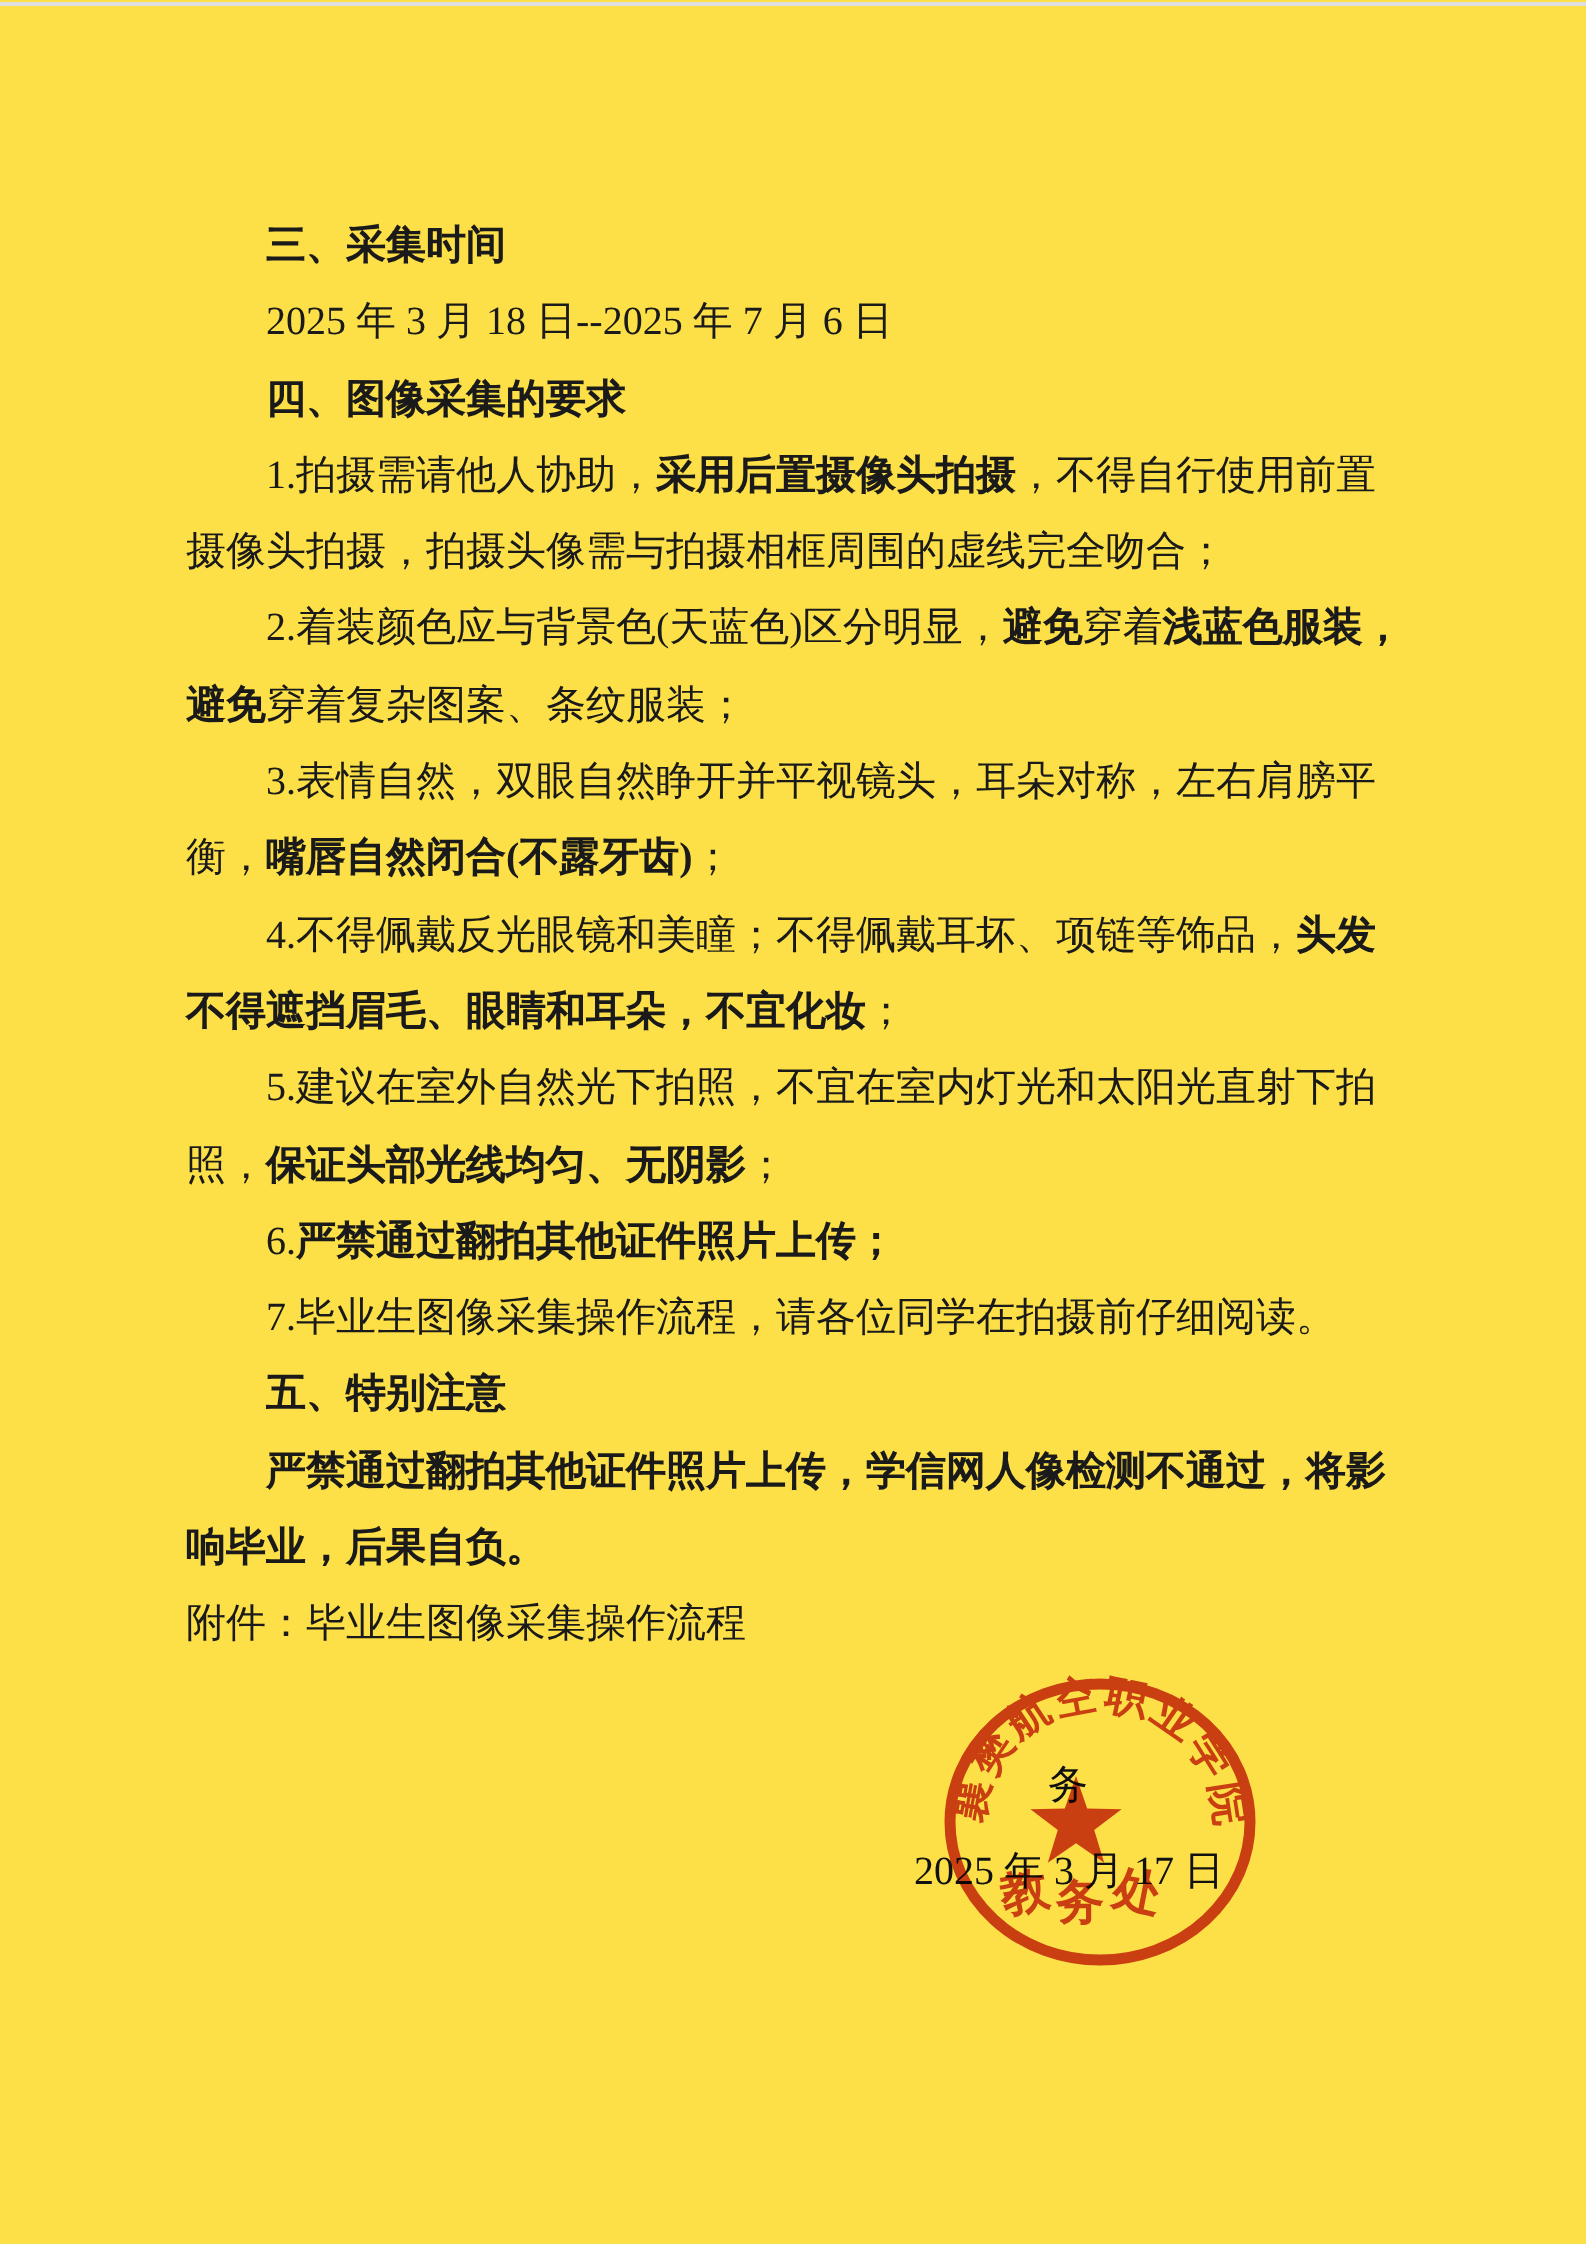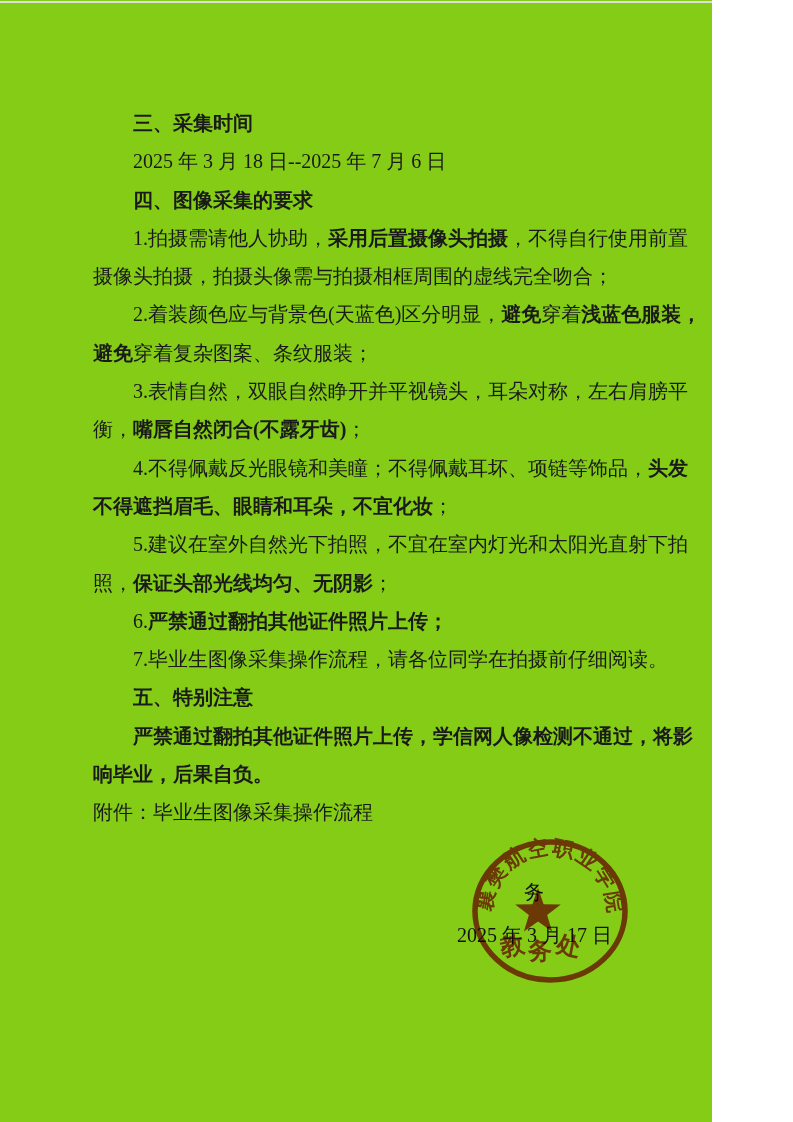--- a/index.html
+++ b/index.html
@@ -1,19 +1,19 @@
 <!DOCTYPE html>
 <html><head>
 <meta charset="utf-8">
 <style>
   html,body { margin:0; padding:0; background:#ffffff; }
   .page {
     position:relative;
-    width:712px; height:1122px;
-    background:#84cc16;
+    width:793px; height:1122px;
+    background:#fde047;
     overflow:hidden;
     font-family:"Liberation Serif","DejaVu Serif",serif;
     color:#1a1a1a;
   }
   .page-edge-top {
     position:absolute; top:1px; left:0; width:100%; height:2px;
     background:#dededе;
     background:#dedede;
   }
   .doc-body {

